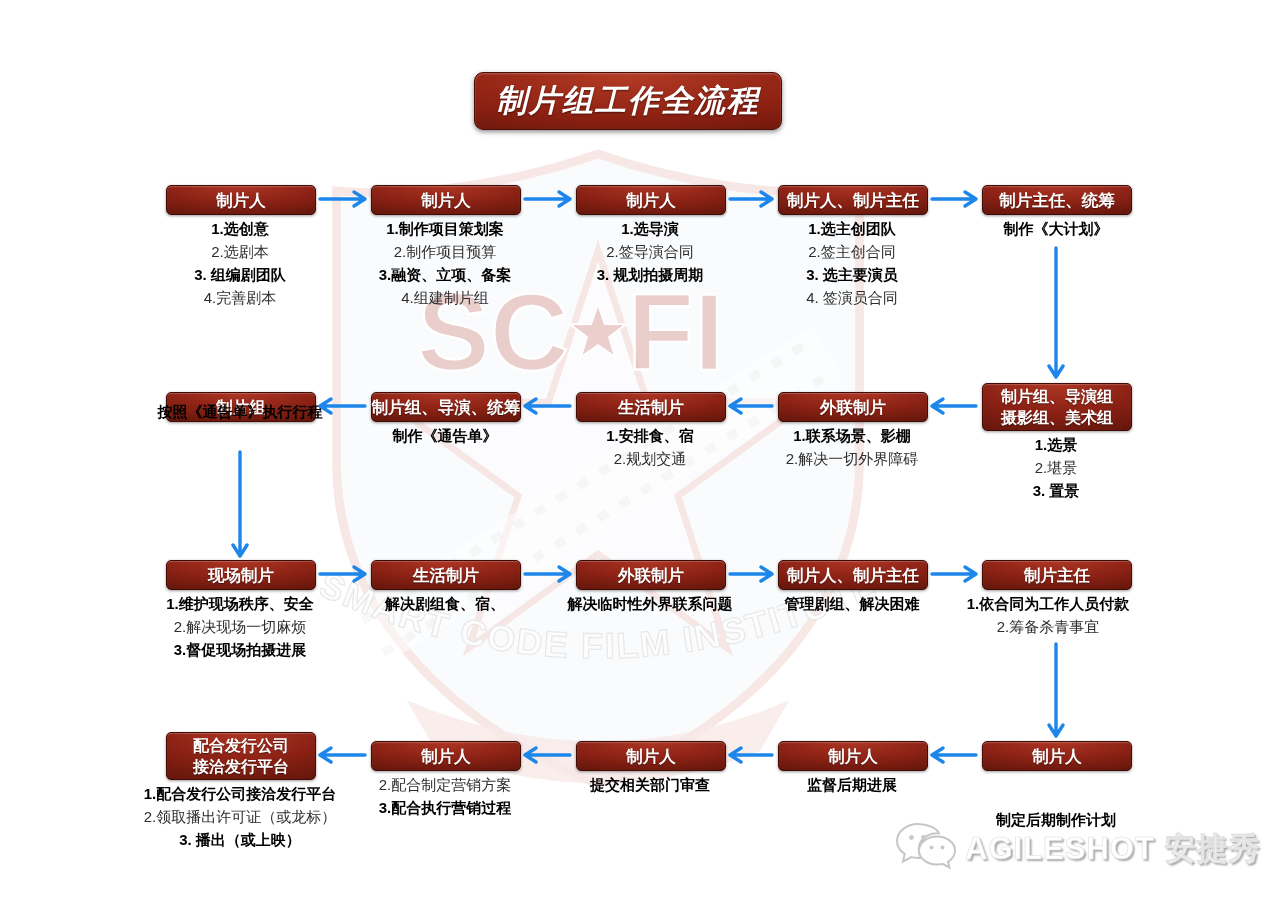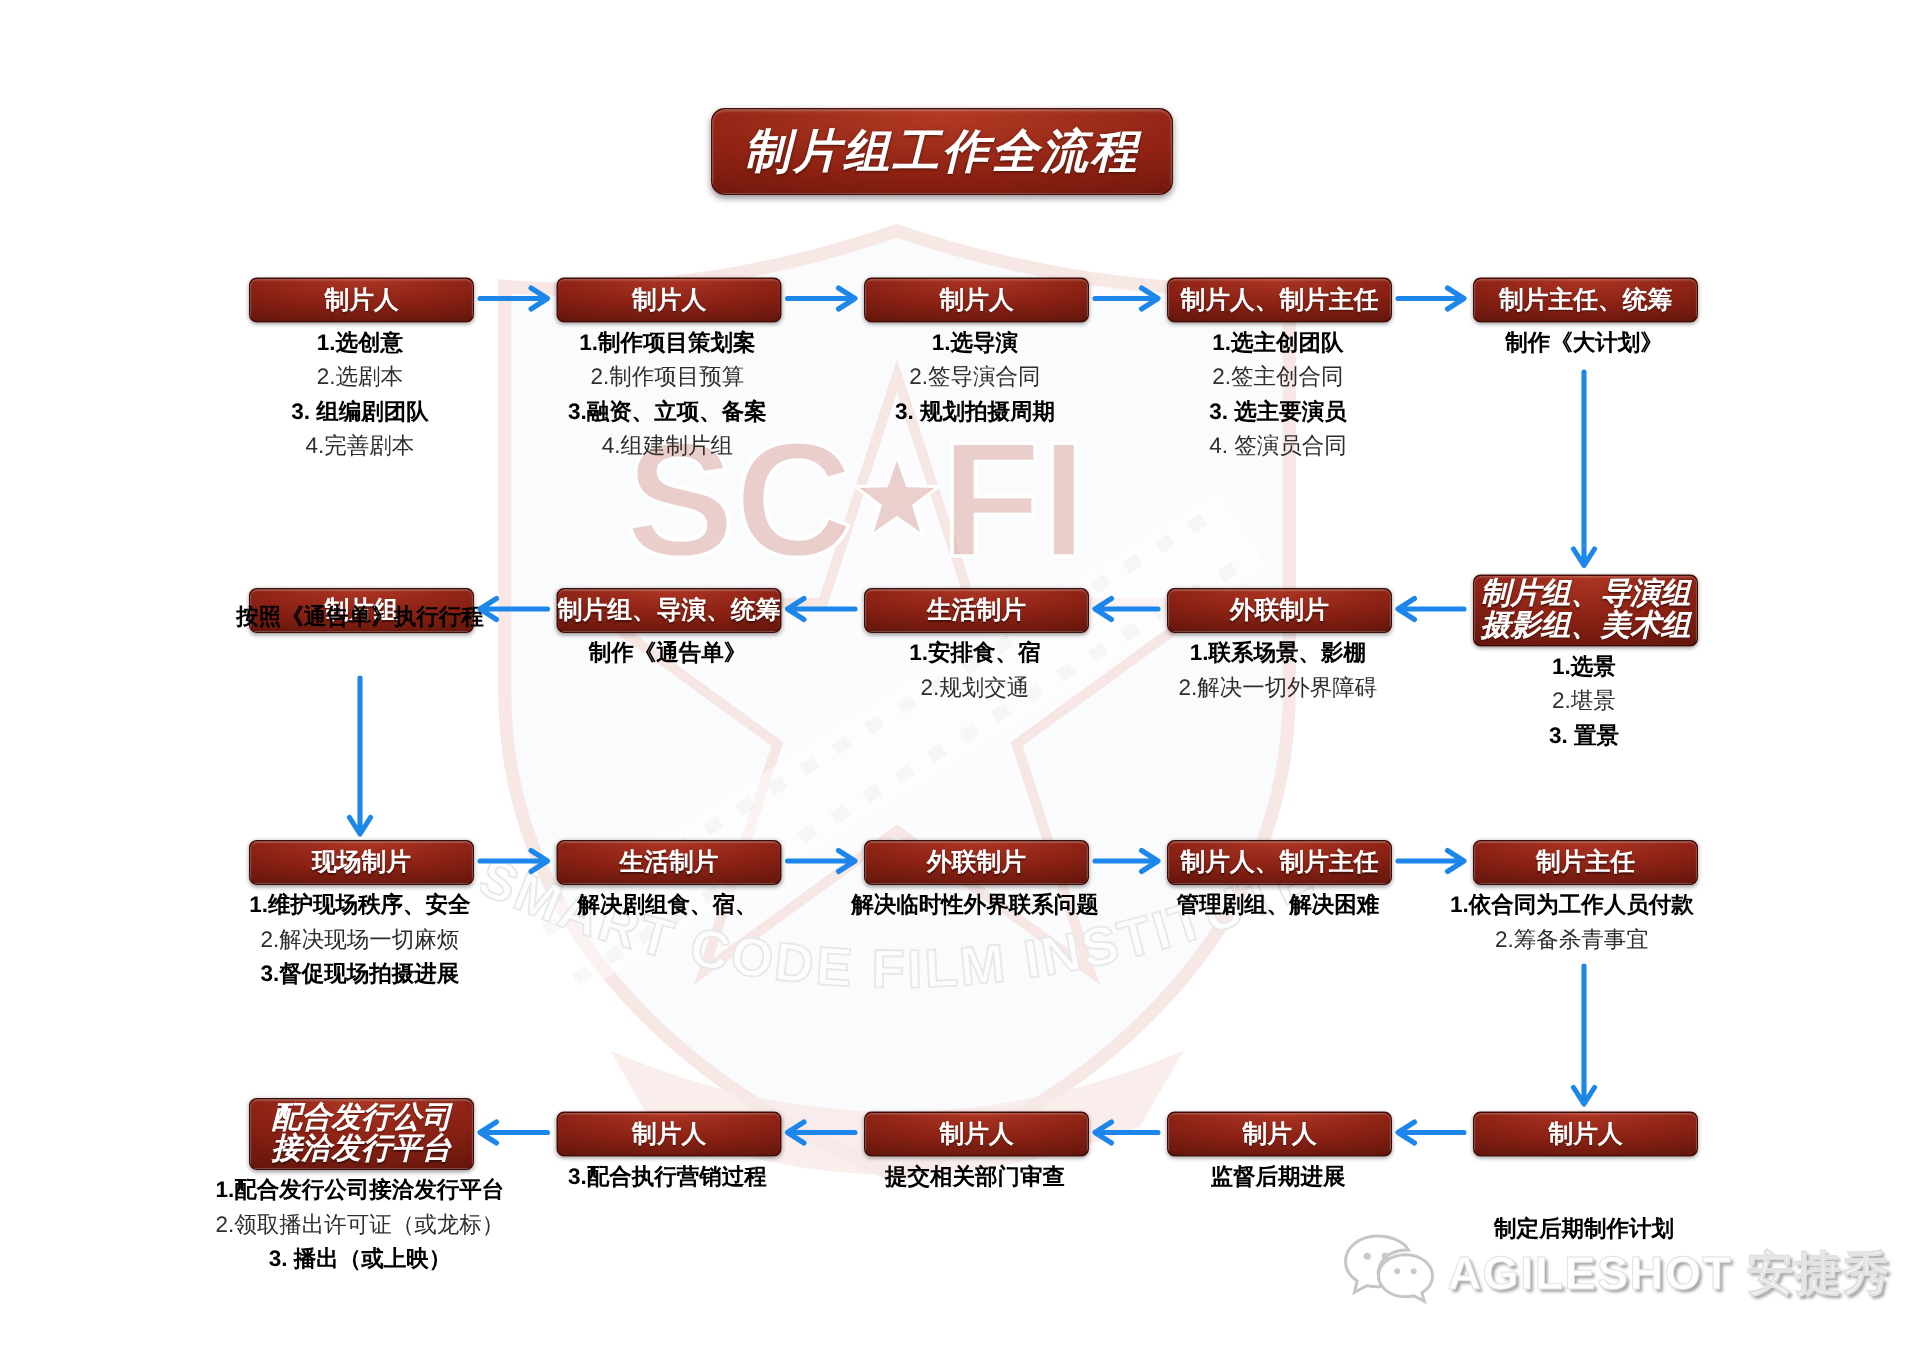--- a/index.html
+++ b/index.html
@@ -17,21 +17,21 @@
   .title-box span{color:#fff;font-size:31px;font-weight:bold;letter-spacing:2px;
     text-shadow:0 1px 2px rgba(0,0,0,.5);white-space:nowrap;}
   
   .node-box{position:absolute;border-radius:5px;display:flex;flex-direction:column;
     align-items:center;justify-content:center;
     background:radial-gradient(130% 150% at 50% 0%, #ad3523 0%, #8a2114 42%, #531108 92%, #410c06 100%);
     box-shadow:0 1px 3px rgba(0,0,0,.4), inset 0 1px 1px rgba(255,255,255,.22);
     border:1px solid #3f0c06;}
   .hline{color:#fff;font-weight:bold;font-size:16.5px;line-height:21px;white-space:nowrap;
     text-shadow:0 1px 1px rgba(0,0,0,.45);}
-  .two-line .hline{font-size:20px;line-height:21px;font-style:italic;}
+  .two-line .hline{font-size:16px;line-height:21px;}
   
   .node-items{position:absolute;text-align:center;}
   .item{font-size:15px;line-height:23px;color:#2e2e2e;white-space:nowrap;}
   .item.bold{font-weight:bold;color:#000000;}
   
   .arrow{stroke:#1d86ea;stroke-width:3.4;fill:none;stroke-linecap:round;stroke-linejoin:round;}
   
   #brand{position:absolute;left:893px;top:820px;display:flex;align-items:center;}
   #brand-text{margin-left:6px;font-size:31px;font-weight:bold;letter-spacing:1px;color:#ffffff;
     -webkit-text-stroke:.6px #e2e2e2;text-shadow:2px 2px 2px #a8a8a8, 0 0 1px #dcdcdc;white-space:nowrap;}
@@ -181,20 +181,21 @@
       </div>
       <div class="node-items" style="left: 122px; top: 782px; width: 236px;">
         <div class="item bold">1.配合发行公司接洽发行平台</div>
         <div class="item">2.领取播出许可证（或龙标）</div>
         <div class="item bold">3. 播出（或上映）</div>
       </div>
       <div class="node-box" style="left: 371px; top: 741px; width: 148px; height: 28px;">
         <div class="hline">制片人</div>
       </div>
       <div class="node-items" style="left: 327px; top: 773px; width: 236px;">
+        <div class="item">2.配合制定营销方案</div>
         <div class="item bold">3.配合执行营销过程</div>
       </div>
       <div class="node-box" style="left: 576px; top: 741px; width: 148px; height: 28px;">
         <div class="hline">制片人</div>
       </div>
       <div class="node-items" style="left: 532px; top: 773px; width: 236px;">
         <div class="item bold">提交相关部门审查</div>
       </div>
       <div class="node-box" style="left: 778px; top: 741px; width: 148px; height: 28px;">
         <div class="hline">制片人</div>

